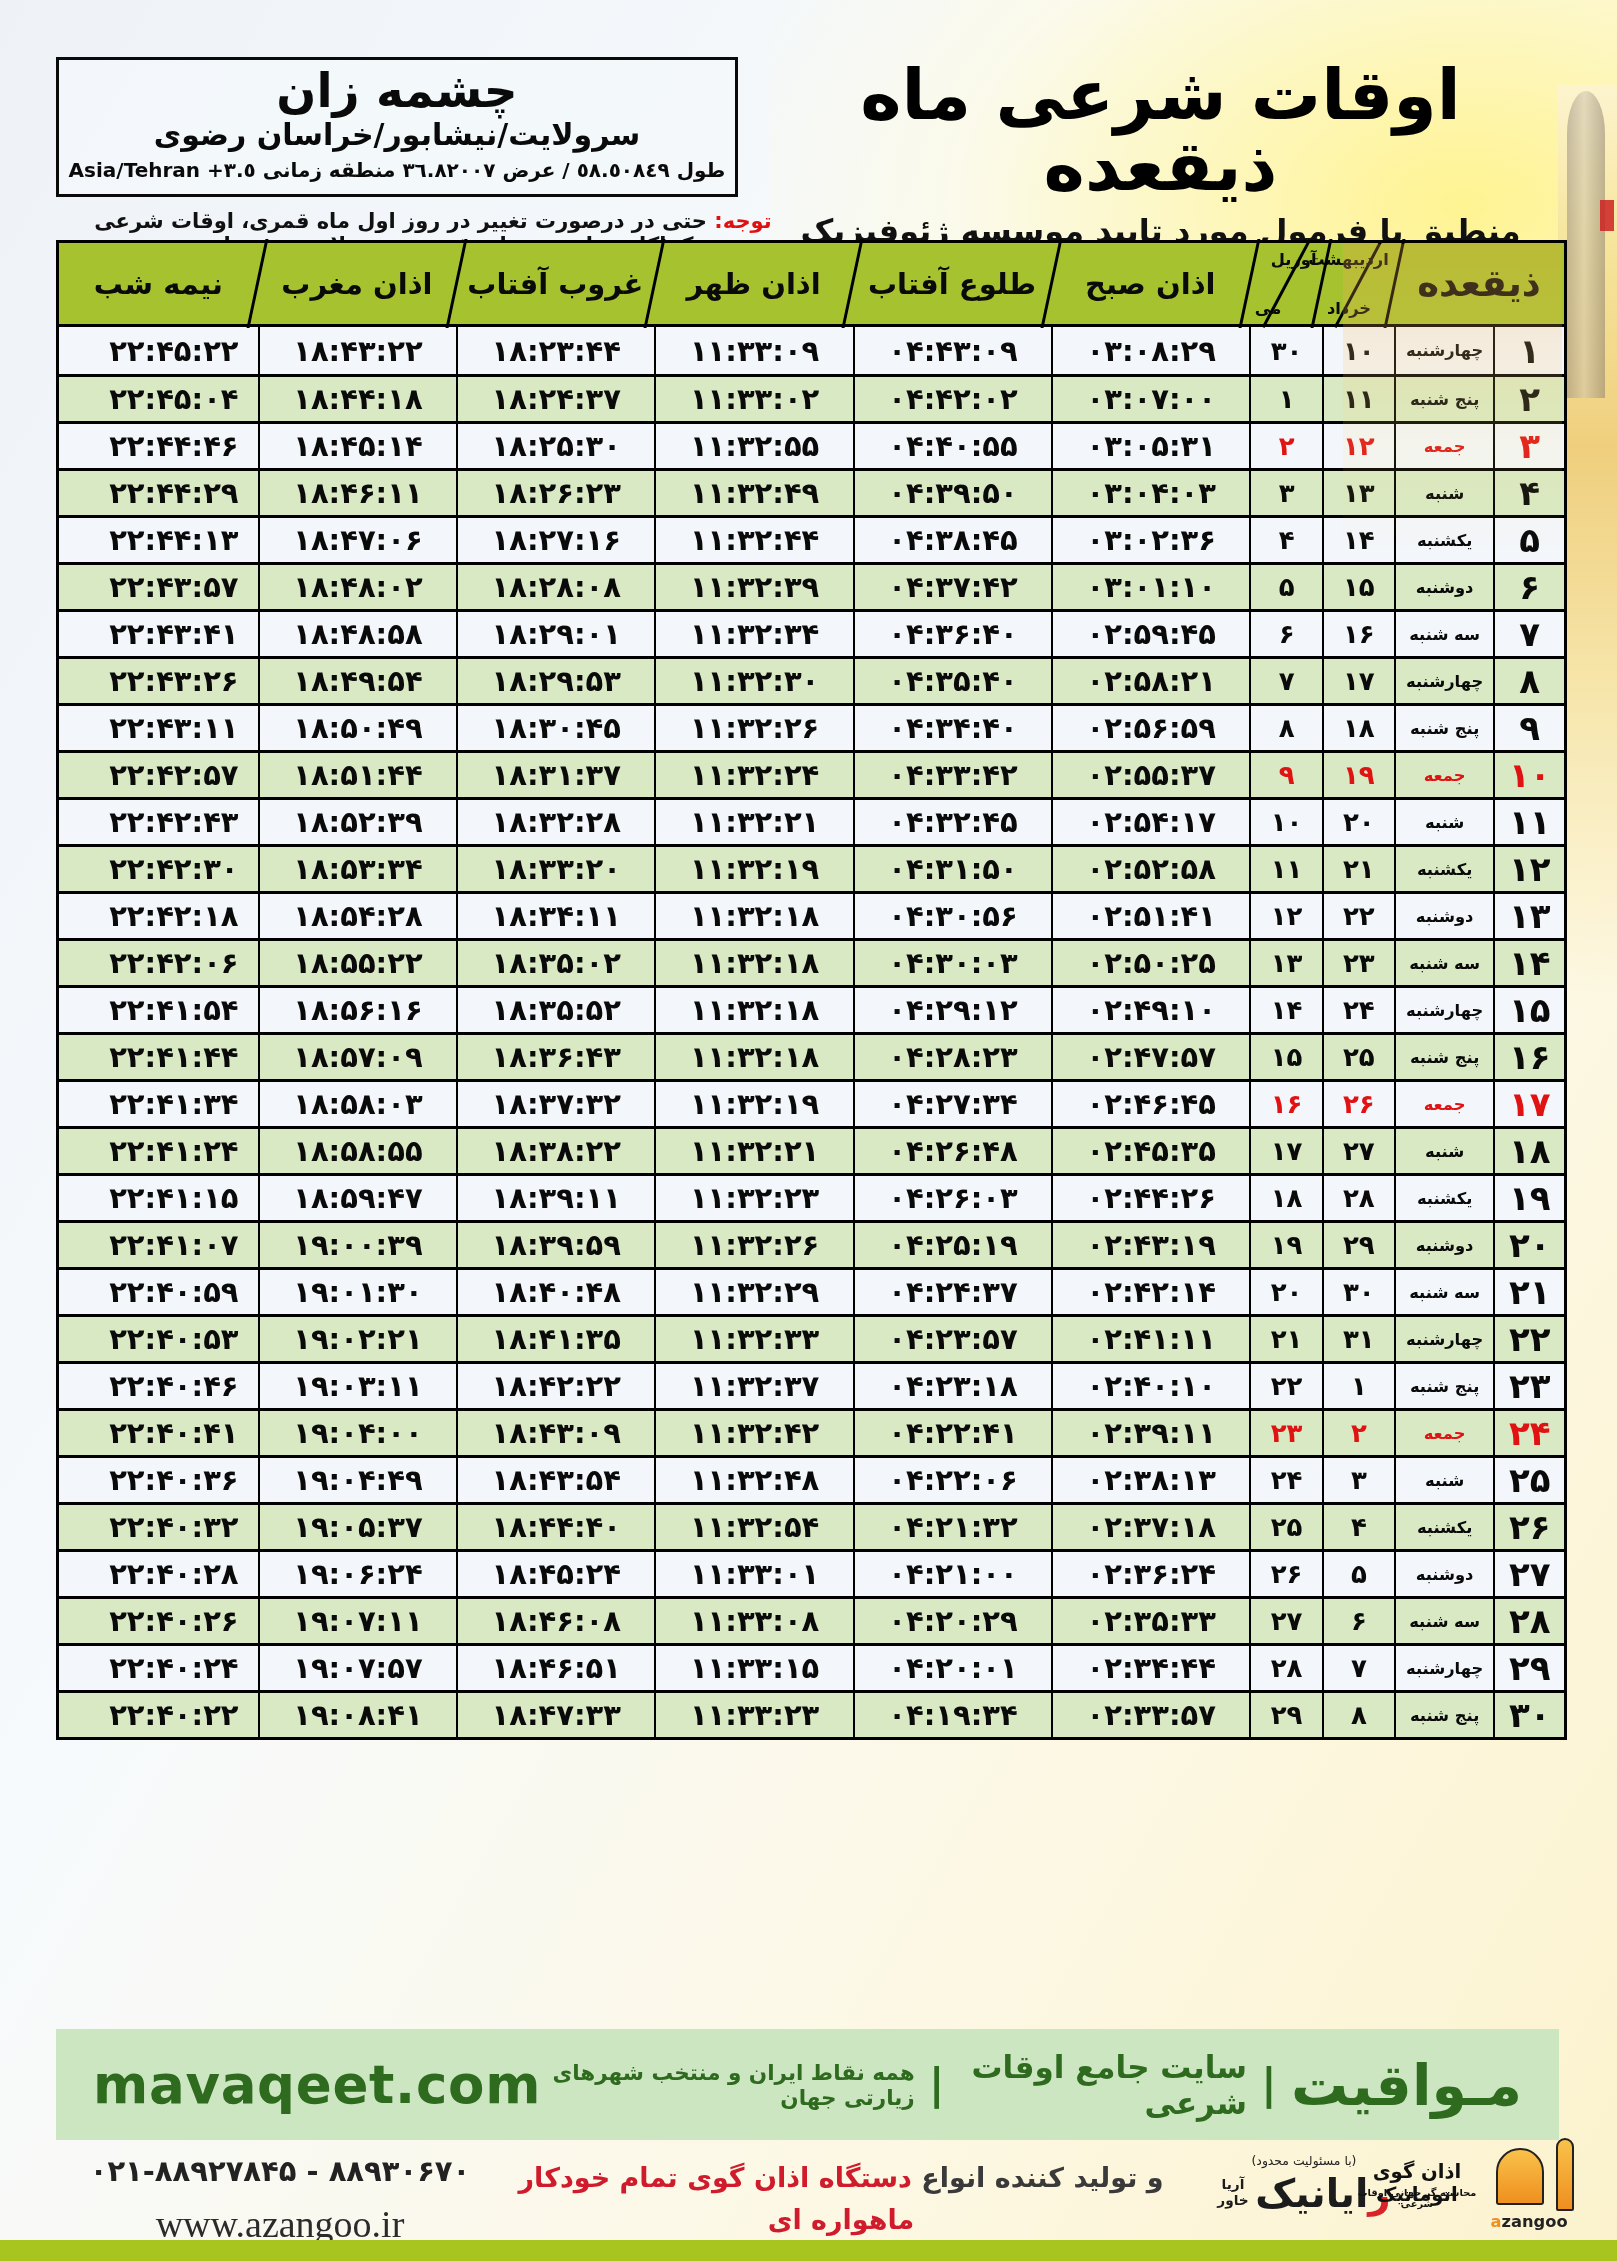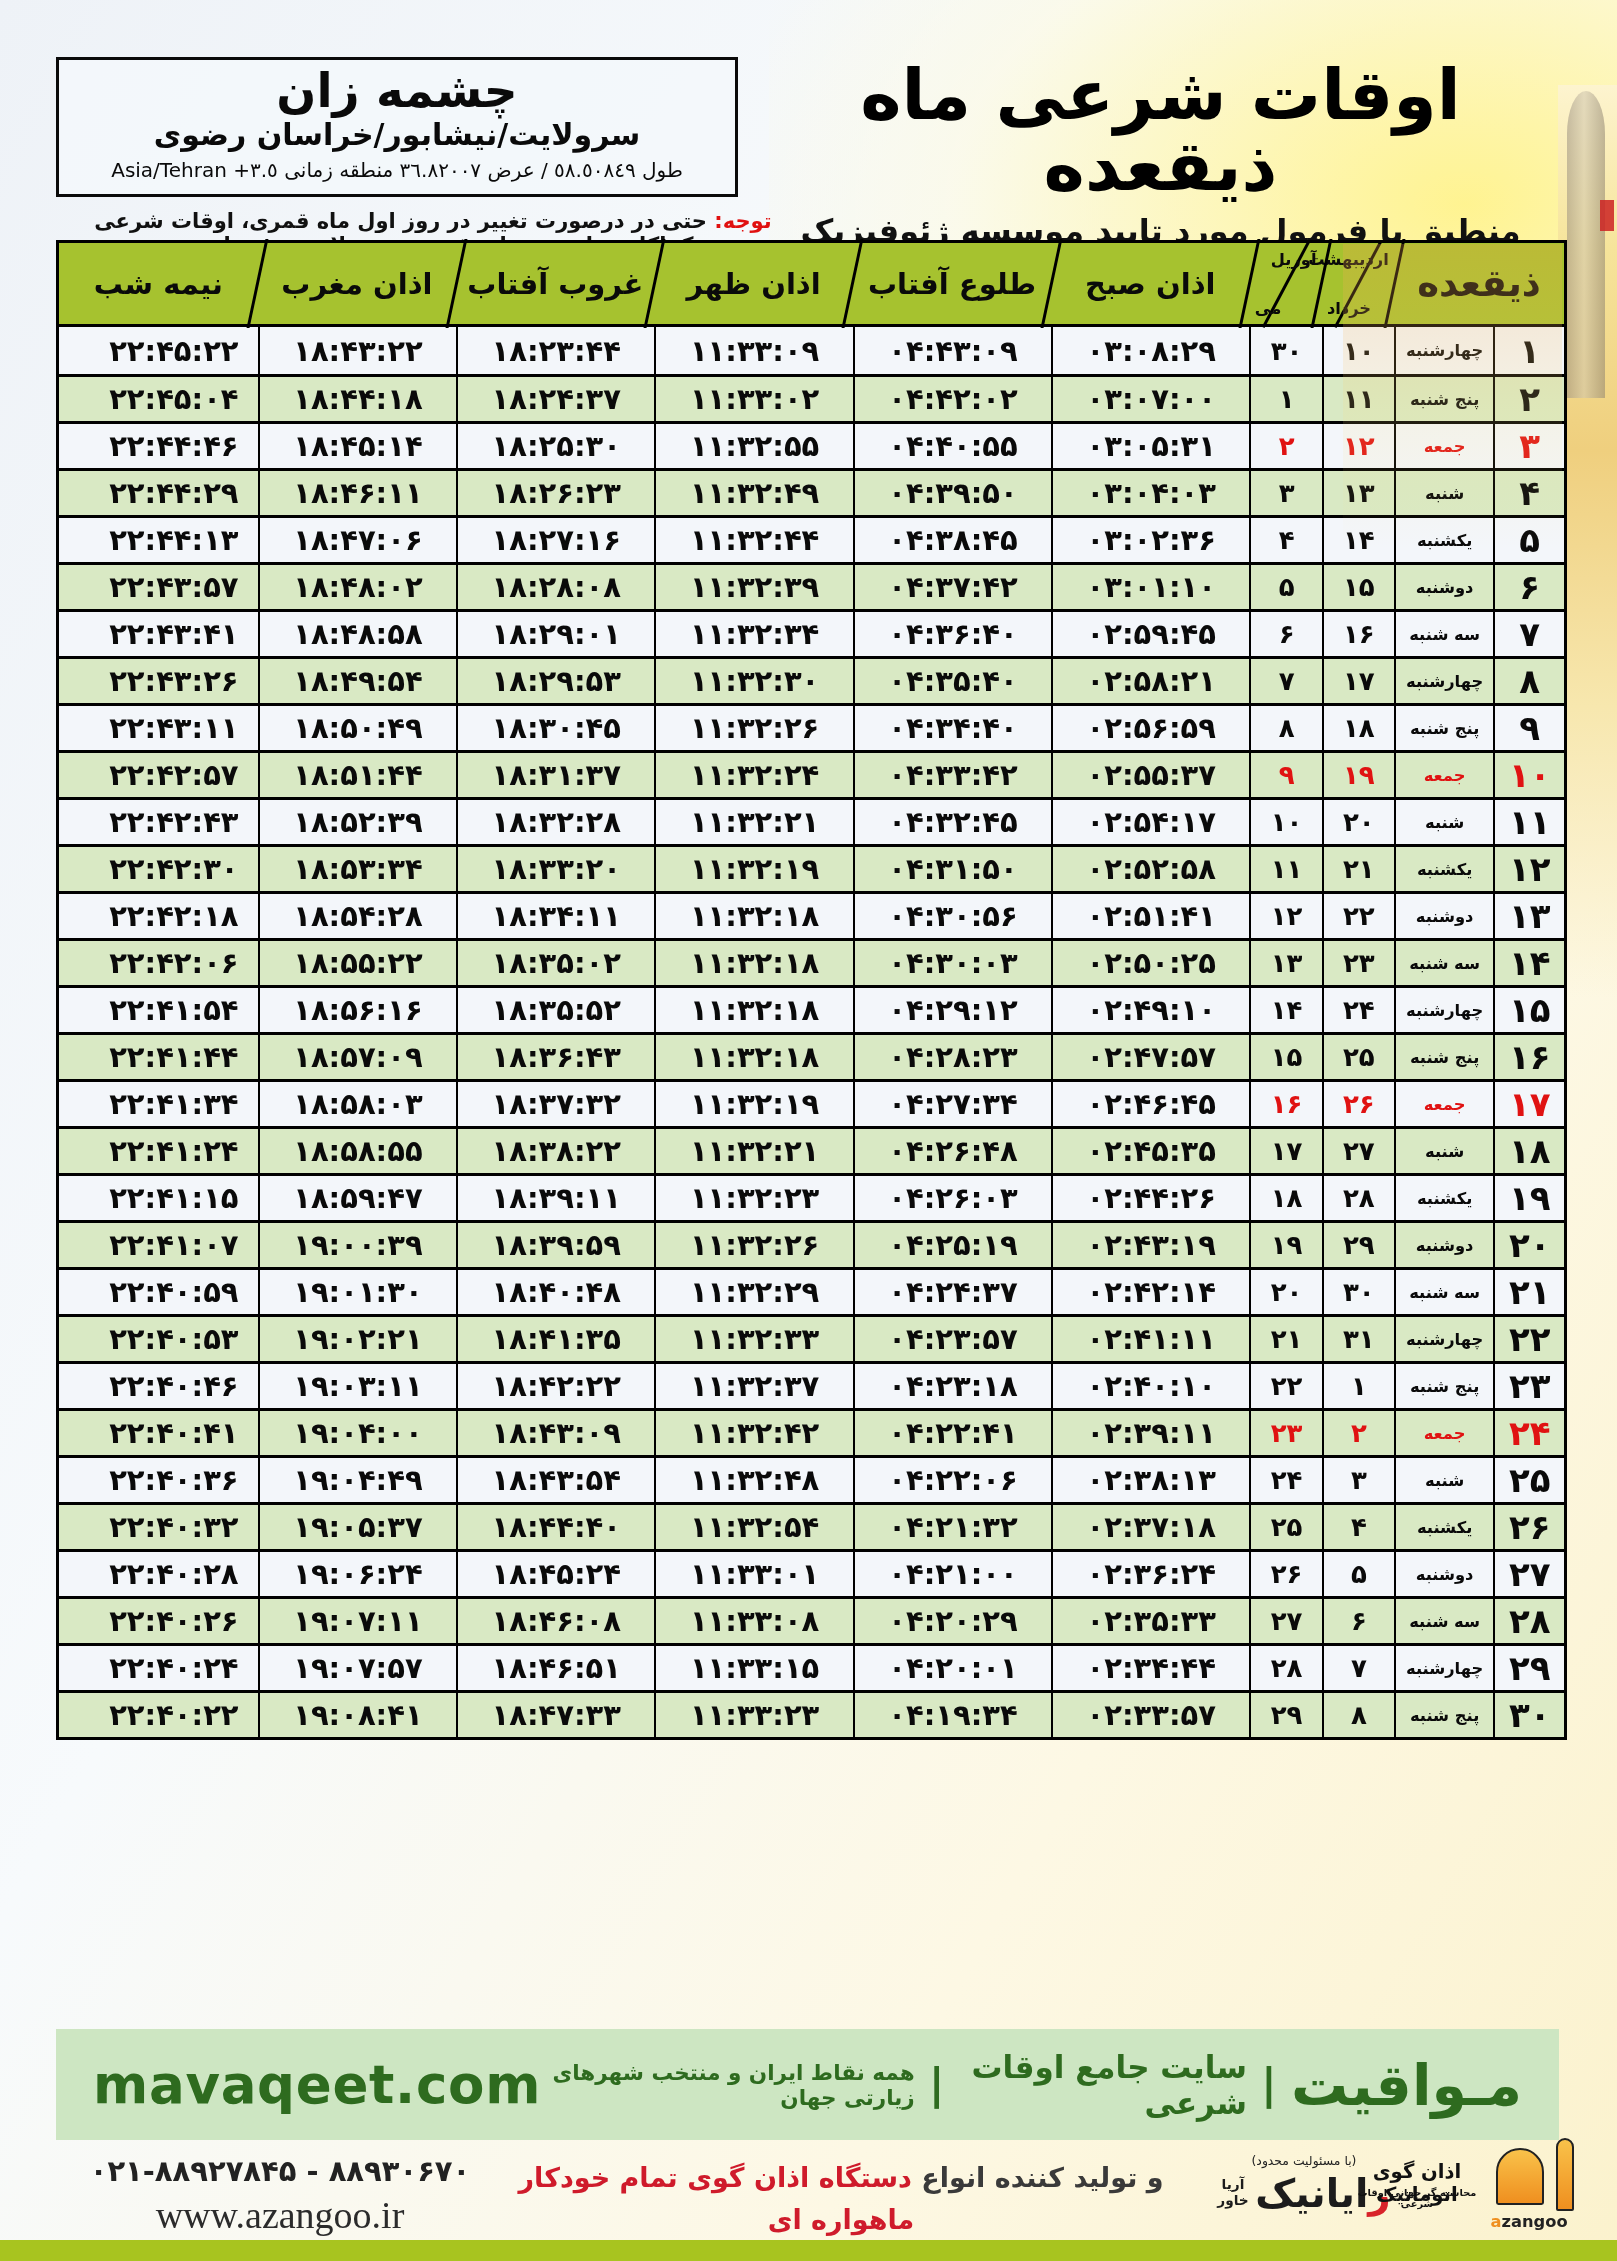--- a/index.html
+++ b/index.html
@@ -17,21 +17,21 @@
     background:linear-gradient(90deg,#9a8f80,#cfc5ae 45%,#8d8270); border-radius:50% 50% 0 0 / 14% 14% 0 0; }
   .deco-flag { position:absolute; right:2.6px; top:200px; width:14.4px; height:31px; background:#cc2222; opacity:.85; pointer-events:none; }
   .deco-tr-overlay { position:absolute; left:1344px; top:244px; width:219px; height:305px; z-index:3; pointer-events:none;
     background:linear-gradient(180deg, rgba(246,166,77,.26), rgba(250,219,120,.14) 55%, rgba(255,255,255,0)); }
 
   
   .loc-box { position:absolute; left:57px; top:57px; width:682px; height:140px; border:3.9px solid #0a0a0a;
     background:rgba(243,247,251,.92); text-align:center; padding-top:5.2px; }
   .loc-name { font-size:47px; font-weight:800; color:#0a0a0a; line-height:1.1; }
   .loc-region { font-size:30px; font-weight:700; color:#0a0a0a; line-height:1.2; }
-  .loc-coords { font-size:20px; font-weight:400; color:#0a0a0a; margin-top:5.2px; }
+  .loc-coords { font-size:20px; font-weight:700; color:#0a0a0a; margin-top:5.2px; }
 
   
   .title-block { position:absolute; left:770px; top:60px; width:783px; text-align:center; }
   .main-title { font-size:70px; font-weight:800; color:#000; line-height:1.02; }
   .subtitle { font-size:32px; font-weight:800; color:#111; margin-top:9px; }
   .dates-line { font-size:29px; font-weight:700; color:#111; margin-top:9px; }
 
   
   .note-line { position:absolute; left:59px; top:209px; width:750px; text-align:center;
     font-size:21px; font-weight:700; color:#111; }
@@ -73,21 +73,21 @@
   .mavaqeet-domain { font-size:53px; font-weight:800; color:#2e6b1f; letter-spacing:0.7px; }
   .mavaqeet-cluster { display:flex; direction:rtl; align-items:center; gap:14.4px; color:#2e6b1f; }
   .mv-name { font-size:57px; font-weight:800; }
   .mv-sep { font-size:42px; font-weight:800; }
   .mv-desc { font-size:31px; font-weight:800; }
   .mv-desc2 { font-size:21.5px; font-weight:700; }
 
   
   .contact { position:absolute; left:72px; top:2154px; width:418px; text-align:center; direction:ltr; }
   .phone { font-size:29px; font-weight:800; color:#222; }
-  .website { font-family:"Liberation Serif", serif; font-size:38px; color:#2b2b2b; margin-top:5px; }
+  .website { font-family:"Liberation Serif", serif; font-size:38px; color:#2b2b2b; margin-top:14px; }
   .taglines { position:absolute; left:496px; top:2157px; width:692px; text-align:center; font-size:27px; font-weight:800; line-height:1.55; }
   .tg-black { color:#3a3a3a; }
   .tg-red { color:#cf1b2b; }
 
   
   .rayanik { position:absolute; left:1207px; top:2153px; width:196px; height:98px; text-align:center; }
   .ray-note { font-size:12.4px; font-weight:400; color:#222; }
   .ray-row { display:flex; direction:rtl; align-items:center; justify-content:center; gap:6.5px; margin-top:2.6px; }
   .ray-name { font-size:39px; font-weight:800; color:#1c1c1c; }
   .ray-init { color:#d8232a; }

